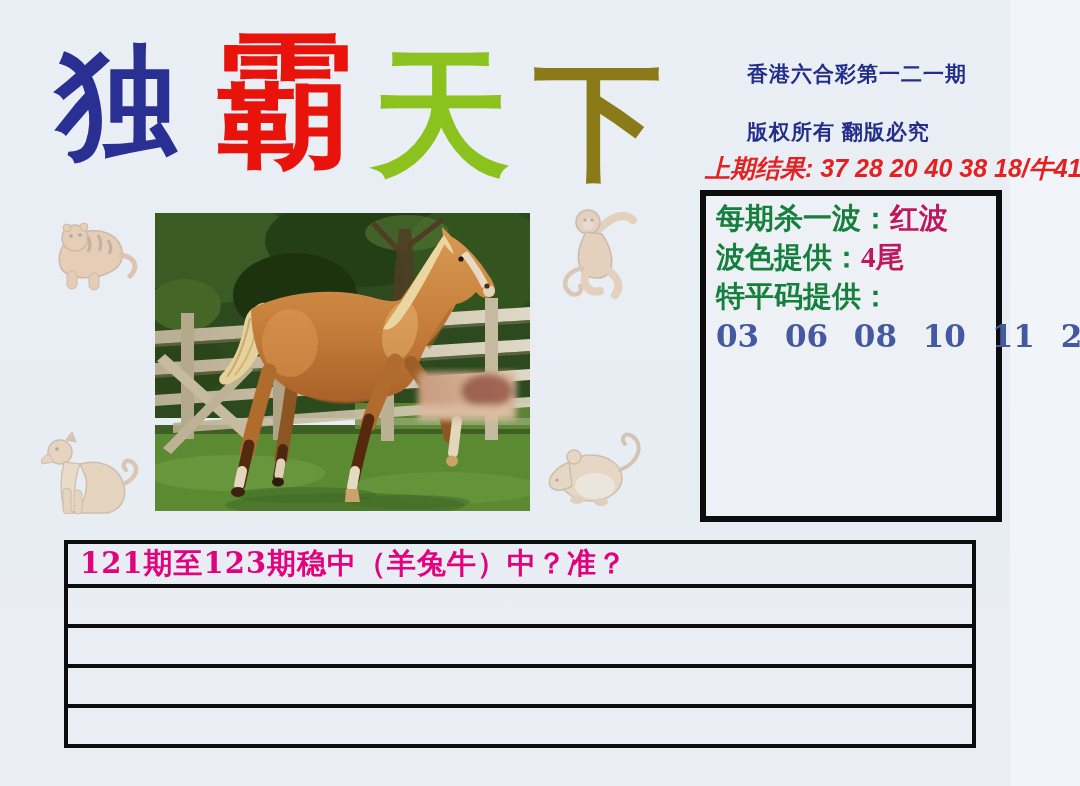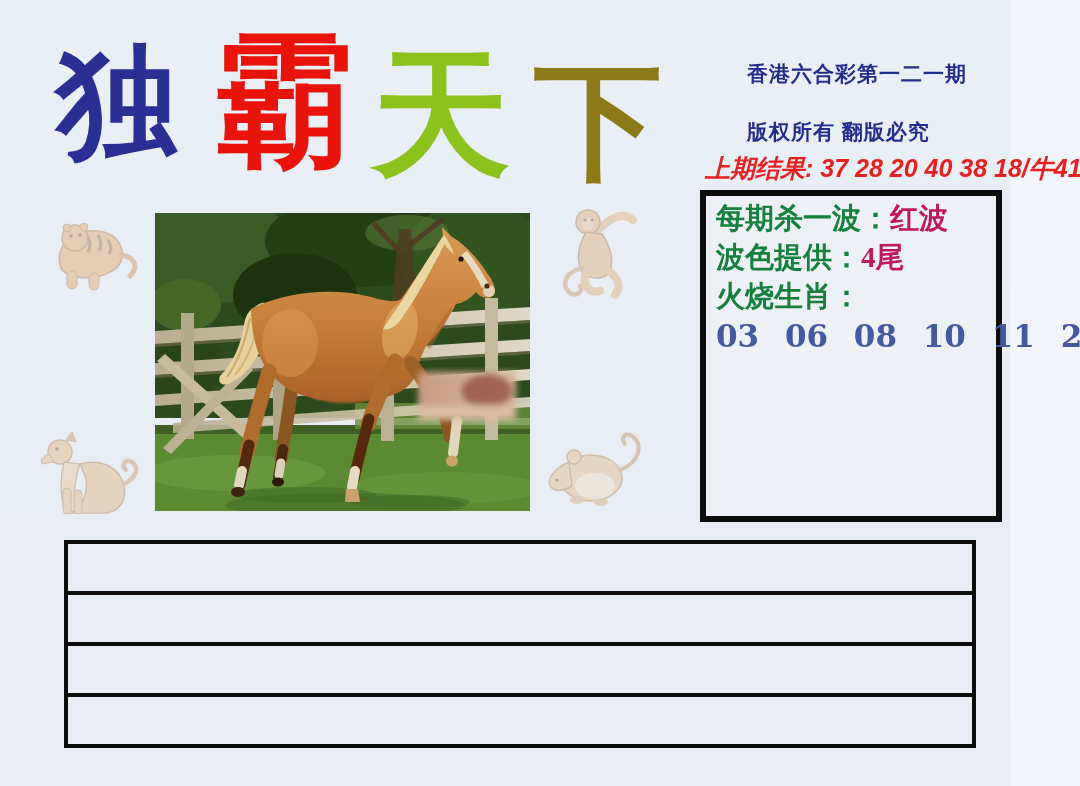--- a/index.html
+++ b/index.html
@@ -235,24 +235,27 @@
   </div>
 
   <div class="panel">
     <div class="panel-row">
       <span class="lbl">每期杀一波：</span><span class="val">红波</span>
     </div>
     <div class="panel-row">
       <span class="lbl">波色提供：</span><span class="val">4尾</span>
     </div>
     <div class="panel-row">
-      <span class="lbl">火烧生肖：</span><span class="val"></span>
+      <span class="lbl">特平码提供：</span><span class="val"></span>
     </div>
     <div class="panel-num">03 06 08 10 11 24</div>
   </div>
 
   <div class="fbox">
+    <div class="frow frow-first">
+      <span class="ftext">121期至123期稳中（羊兔牛）中？准？</span>
+    </div>
     <div class="frow"></div>
     <div class="frow"></div>
     <div class="frow"></div>
     <div class="frow"></div>
   </div>
 </div>
 
 </body></html>

